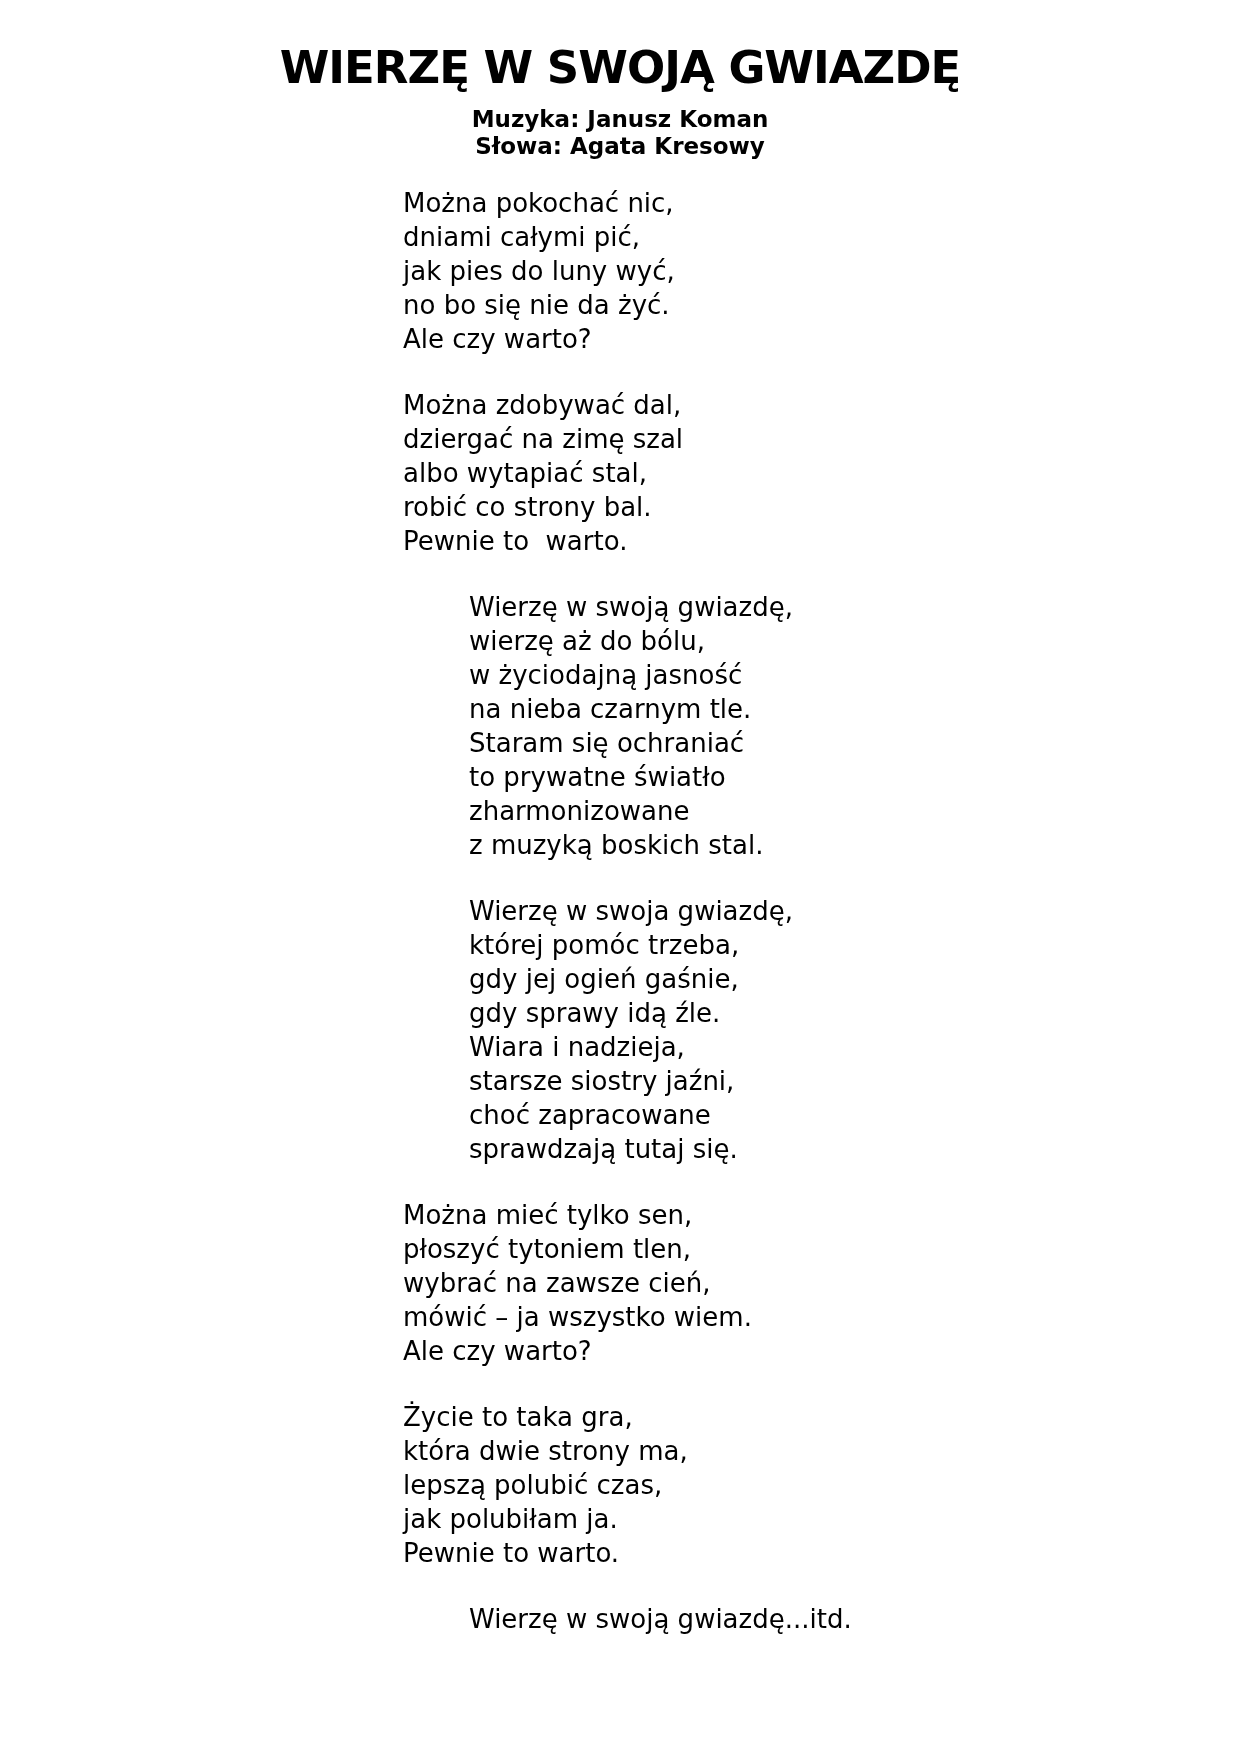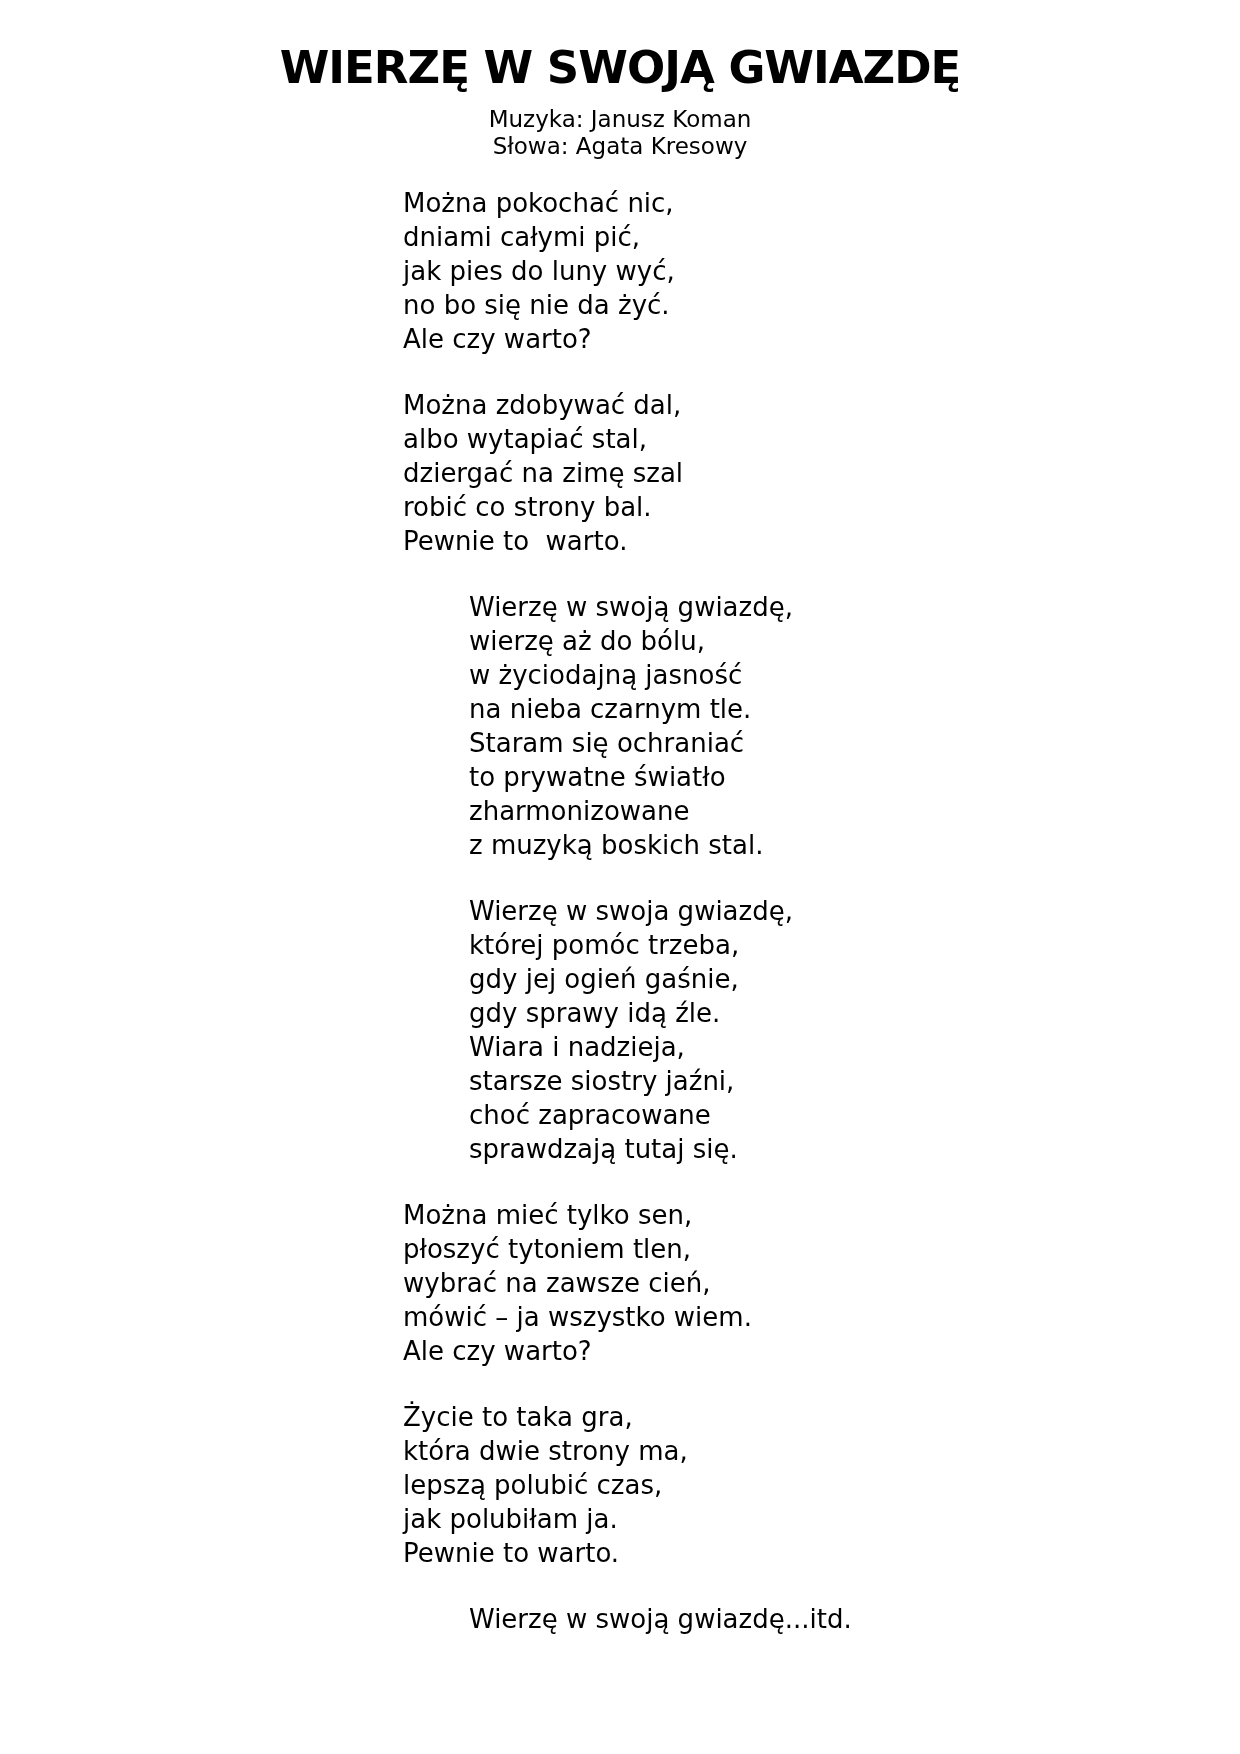--- a/index.html
+++ b/index.html
@@ -26,21 +26,21 @@
     margin: 12px;
     font-size: 45px;
     line-height: 52px;
     font-weight: bold;
     letter-spacing: -1px;
     white-space: nowrap;
   }
   .doc-credit {
     font-size: 23px;
     line-height: 27px;
-    font-weight: normal;
+    font-weight: bold;
   }
   .lyrics {
     margin-top: 26px;
   }
   .stanza {
     margin: 0 0 32px 12px;
   }
   .stanza.normal { margin-left: 403px; }
   .stanza.chorus { margin-left: 469px; }
   .lyric-line {
@@ -62,22 +62,22 @@
   <main class="lyrics">
       <div class="stanza normal">
         <div class="lyric-line">Można pokochać nic,</div>
         <div class="lyric-line">dniami całymi pić,</div>
         <div class="lyric-line">jak pies do luny wyć,</div>
         <div class="lyric-line">no bo się nie da żyć.</div>
         <div class="lyric-line">Ale czy warto?</div>
       </div>
       <div class="stanza normal">
         <div class="lyric-line">Można zdobywać dal,</div>
+        <div class="lyric-line">dziergać na zimę szal</div>
         <div class="lyric-line">albo wytapiać stal,</div>
-        <div class="lyric-line">dziergać na zimę szal</div>
         <div class="lyric-line">robić co strony bal.</div>
         <div class="lyric-line">Pewnie to  warto.</div>
       </div>
       <div class="stanza chorus">
         <div class="lyric-line">Wierzę w swoją gwiazdę,</div>
         <div class="lyric-line">wierzę aż do bólu,</div>
         <div class="lyric-line">w życiodajną jasność</div>
         <div class="lyric-line">na nieba czarnym tle.</div>
         <div class="lyric-line">Staram się ochraniać</div>
         <div class="lyric-line">to prywatne światło</div>

